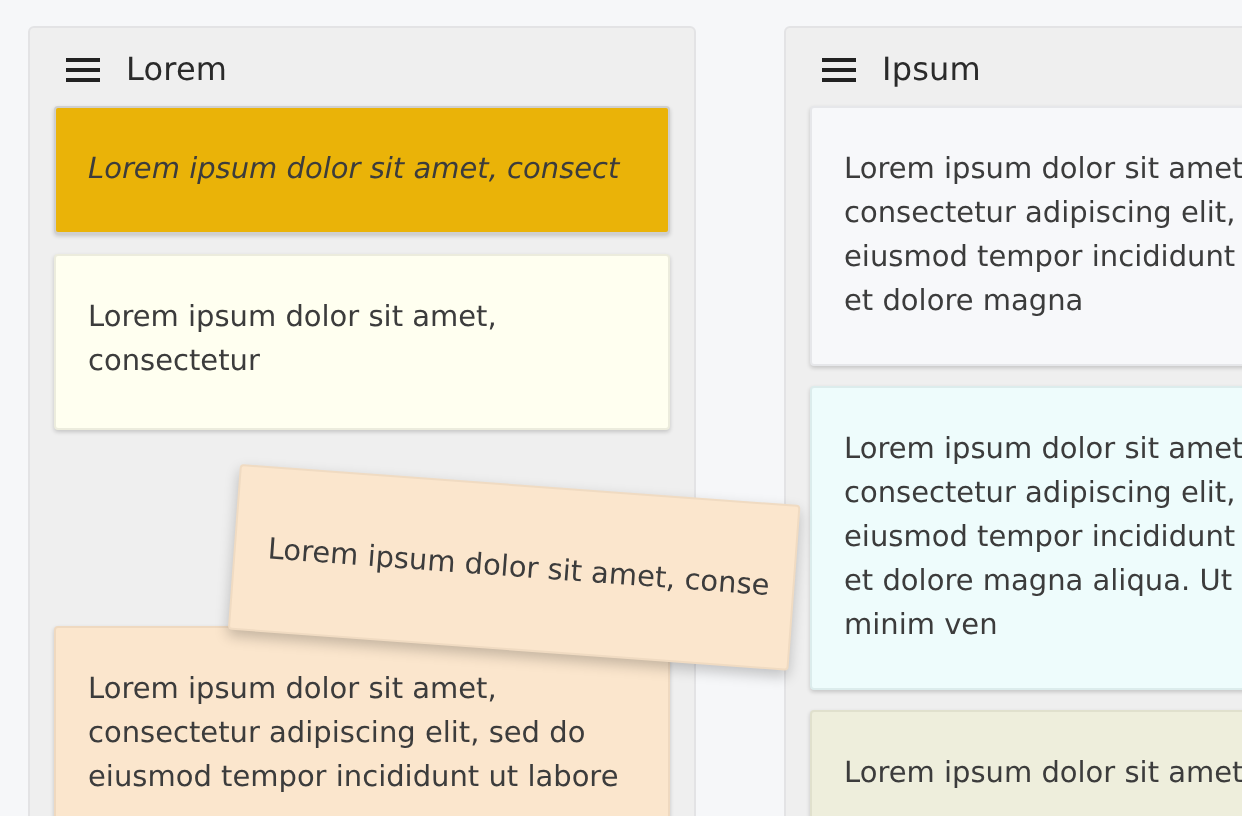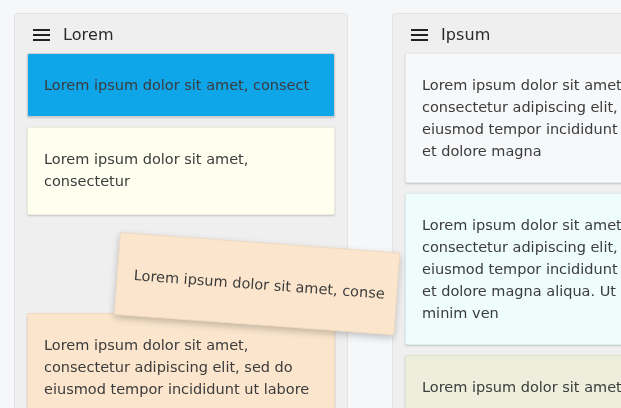--- a/index.html
+++ b/index.html
@@ -90,21 +90,21 @@
     border-radius: 2px;
     margin-bottom: 10px;
     padding: 20px 16px 20px 16px;
     font-size: 14.5px;
     line-height: 22px;
     color: #3c3c3c;
     box-shadow: 0 1px 2px rgba(0,0,0,0.18);
     white-space: pre;
     overflow: hidden;
   }
-  .card-gray   { background: #0ea5e9; border-color: #cfcfcf; }
+  .card-gray   { background: #eab308; border-color: #cfcfcf; font-style: italic; }
   .card-ivory  { background: #fffff0; border-color: #ececdd; }
   .card-peach  { background: #fbe6cd; border-color: #efd9c0; }
   .card-ghost  { background: #f7f8fa; border-color: #e6e7ea; }
   .card-azure  { background: #eefcfc; border-color: #dcecec; }
   .card-beige  { background: #eeeedc; border-color: #e0e0cd; }
 
   .card-h64  { height: 64px; padding-top: 20px; }
   .card-h88  { height: 88px; padding-top: 20px; }
 
   

